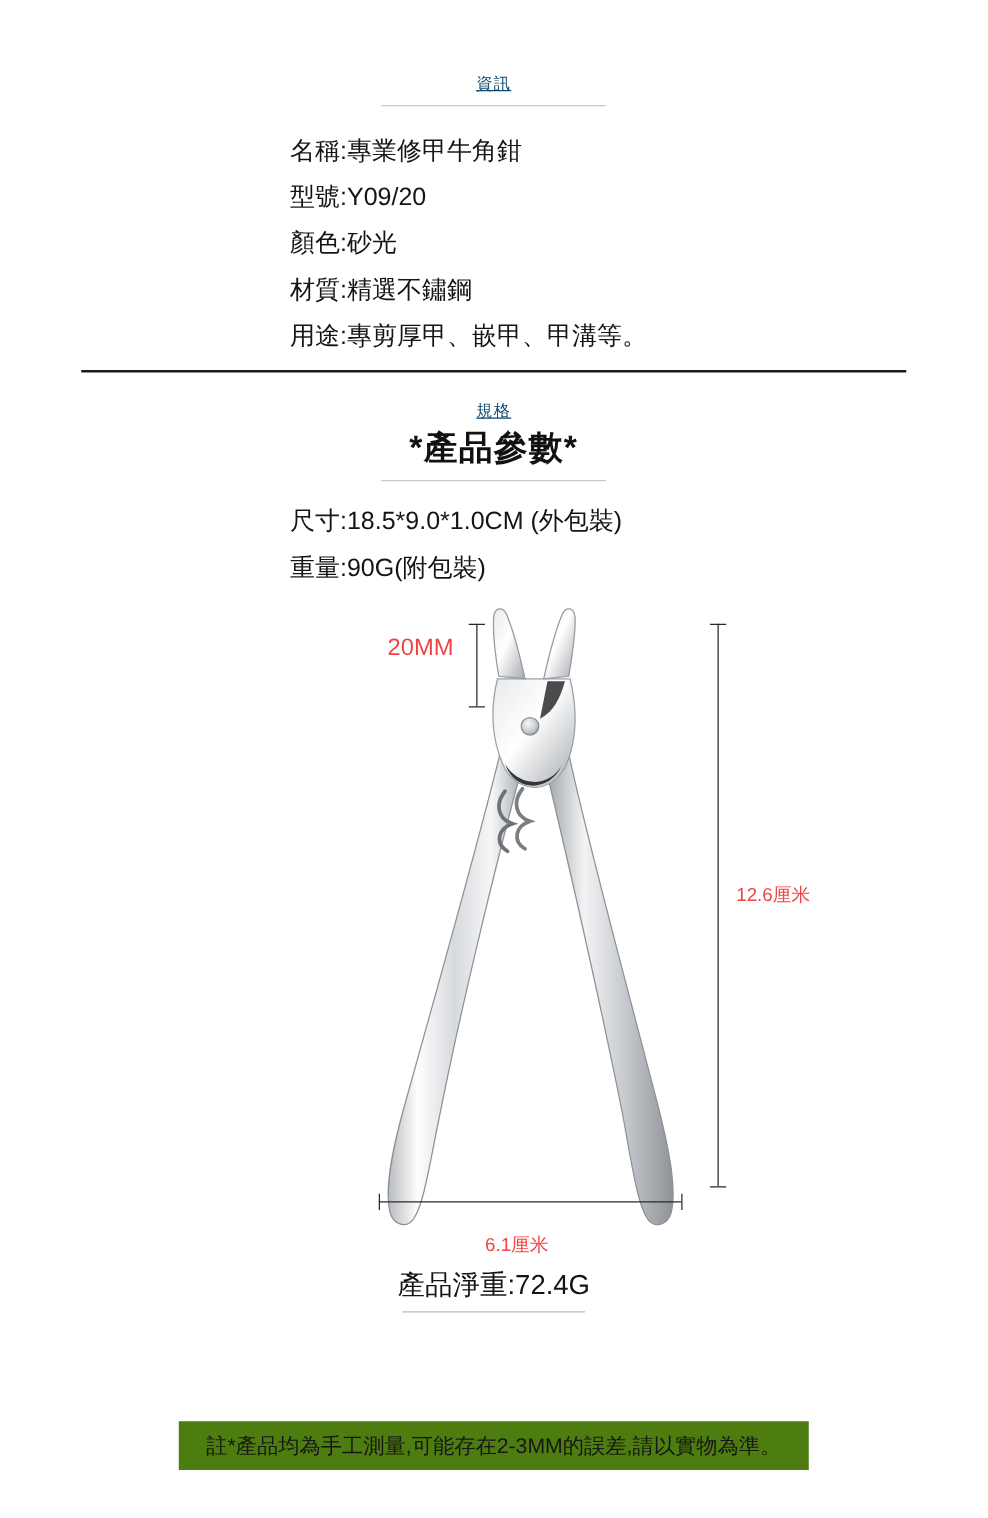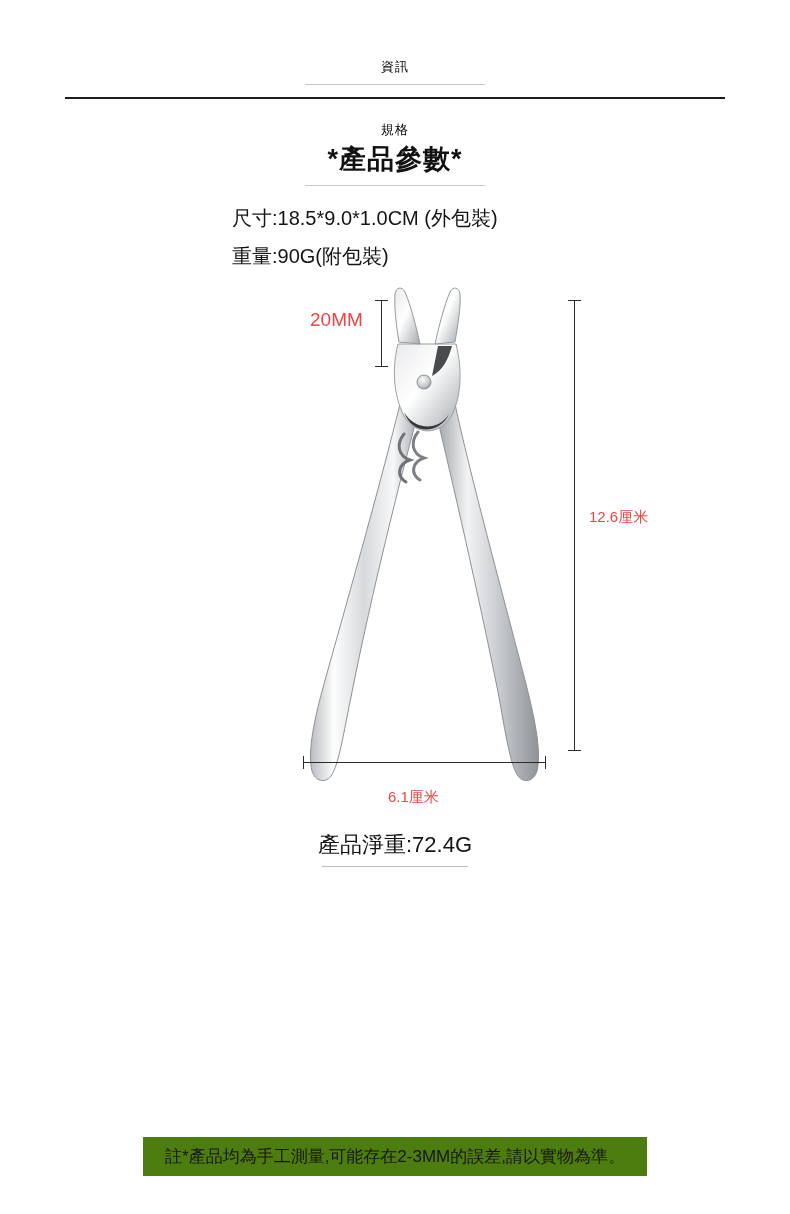--- a/index.html
+++ b/index.html
@@ -19,22 +19,23 @@
   .page {
     position: relative;
     width: 790px;
     height: 1214px;
   }
 
   
   .section-tag {
     text-align: center;
     font-size: 13px;
-    color: #000000;
+    color: #0c4a6e;
     letter-spacing: 1px;
+    text-decoration: underline;
   }
   .section-heading {
     text-align: center;
     font-size: 27px;
     font-weight: bold;
     color: #111;
     letter-spacing: 1px;
     margin-top: 2px;
   }
   .heading-rule {
@@ -116,21 +117,21 @@
     position: absolute;
     width: 1px;
     height: 13px;
     background: #2a2a2a;
   }
 
   .net-weight {
     text-align: center;
     font-size: 22px;
     color: #141414;
-    margin-top: 16px;
+    margin-top: 0;
   }
   .net-weight-rule {
     width: 146px;
     height: 1px;
     background: #bdbdbd;
     margin: 6px auto 0 auto;
   }
 
   
   .footer-note {
@@ -147,20 +148,37 @@
 </style>
 </head>
 <body>
 
 <div class="page">
 
   <div style="padding-top:58px;">
     <div class="section-tag">資訊</div>
     <div class="heading-rule"></div>
 
+    <div class="info-block">
+      <div class="info-line">
+        <span class="label">名稱:</span><span class="value">專業修甲牛角鉗</span>
+      </div>
+      <div class="info-line">
+        <span class="label">型號:</span><span class="value">Y09/20</span>
+      </div>
+      <div class="info-line">
+        <span class="label">顏色:</span><span class="value">砂光</span>
+      </div>
+      <div class="info-line">
+        <span class="label">材質:</span><span class="value">精選不鏽鋼</span>
+      </div>
+      <div class="info-line">
+        <span class="label">用途:</span><span class="value">專剪厚甲、嵌甲、甲溝等。</span>
+      </div>
+    </div>
   </div>
 
   <div class="divider"></div>
 
   <div style="padding-top:22px;">
     <div class="section-tag">規格</div>
     <div class="section-heading">*產品參數*</div>
     <div class="heading-rule"></div>
 
     <div class="spec-block">

